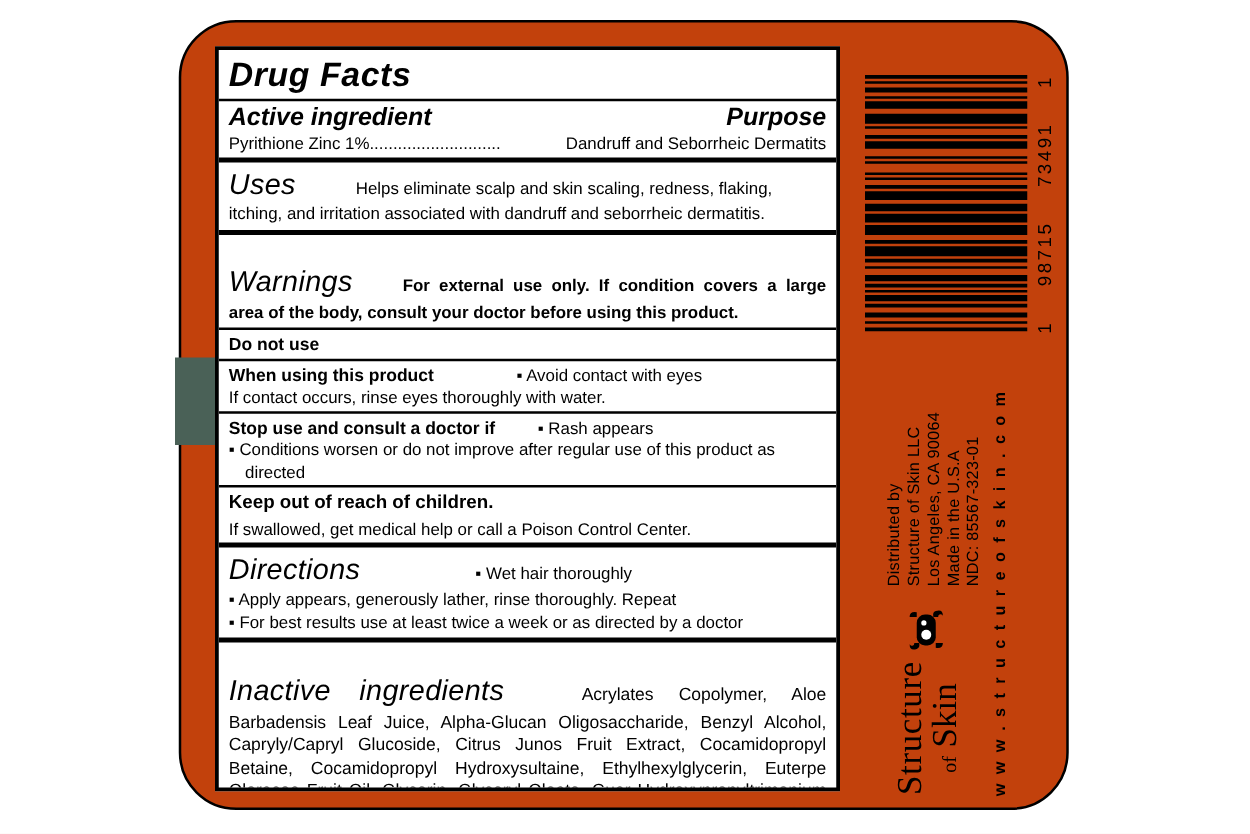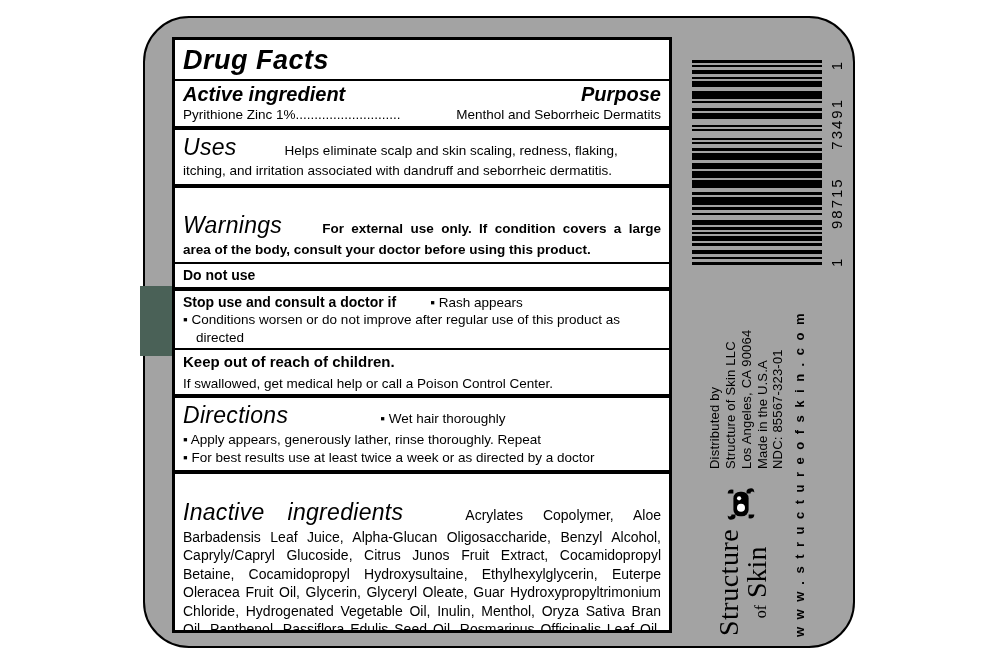--- a/index.html
+++ b/index.html
@@ -1,21 +1,21 @@
 <!DOCTYPE html>
 <html><head>
 <meta charset="utf-8">
 <style>
   * { box-sizing: border-box; margin: 0; padding: 0; }
   html, body { background: #fff; }
   body { font-family: "Liberation Sans", sans-serif; color: #000; }
   .page { position: relative; width: 1000px; height: 667px; background: #fff; overflow: hidden; }
 
   .label { position: absolute; left: 143px; top: 16px; width: 712px; height: 632px;
-           border: 2px solid #000; border-radius: 46px; background: #a3a3a3; }
+           border: 2px solid #000; border-radius: 46px; background: #c2410c; }
 
   .green-tab { position: absolute; left: -5px; top: 268px; width: 34px; height: 70px; }
 
   
   .panel { position: absolute; left: 27px; top: 19px; width: 500px; height: 596px;
            border: 3px solid #000; background: #fff; overflow: hidden; }
   .rule2 { height: 2px; background: #000; }
   .rule4 { height: 4px; background: #000; }
   .sec { padding: 3px 8px 4px 8px; }
 
@@ -82,40 +82,44 @@
       <div class="df-title">Drug Facts</div>
       <div class="rule2"></div>
 
       <div class="sec tight">
         <div class="row-flex">
           <span class="h2">Active ingredient</span>
           <span class="h2">Purpose</span>
         </div>
         <div class="row-flex body-t">
           <span>Pyrithione Zinc 1%............................</span>
-          <span>Menthol and Seborrheic Dermatits</span>
+          <span>Dandruff and Seborrheic Dermatits</span>
         </div>
       </div>
       <div class="rule4"></div>
 
       <div class="sec body-t">
         <span class="sec-head inline-head mr-uses">Uses</span><span>Helps eliminate scalp and skin scaling, redness, flaking, itching, and irritation associated with dandruff and seborrheic dermatitis.</span>
       </div>
       <div class="rule4"></div>
 
       <div class="sec body-t just">
         <span class="sec-head inline-head mr-warn">Warnings</span><span class="bold-t">For external use only. If condition covers a large area of the body, consult your doctor before using this product.</span>
       </div>
       <div class="rule2"></div>
 
       <div class="sec tight body-t row-flex">
         <span class="sub-label">Do not use</span>
       </div>
       <div class="rule2"></div>
 
+      <div class="sec tight body-t">
+        <div><span class="sub-label mr-when">When using this product</span><span>▪ Avoid contact with eyes</span></div>
+        <div>If contact occurs, rinse eyes thoroughly with water.</div>
+      </div>
       <div class="rule2"></div>
 
       <div class="sec tight body-t">
         <div><span class="sub-label mr-stop">Stop use and consult a doctor if</span><span>▪ Rash appears</span></div>
         <div class="hang">▪ Conditions worsen or do not improve after regular use of this product as directed</div>
       </div>
       <div class="rule2"></div>
 
       <div class="sec tight body-t">
         <div class="sub-label" style="font-size:15px;">Keep out of reach of children.</div>

